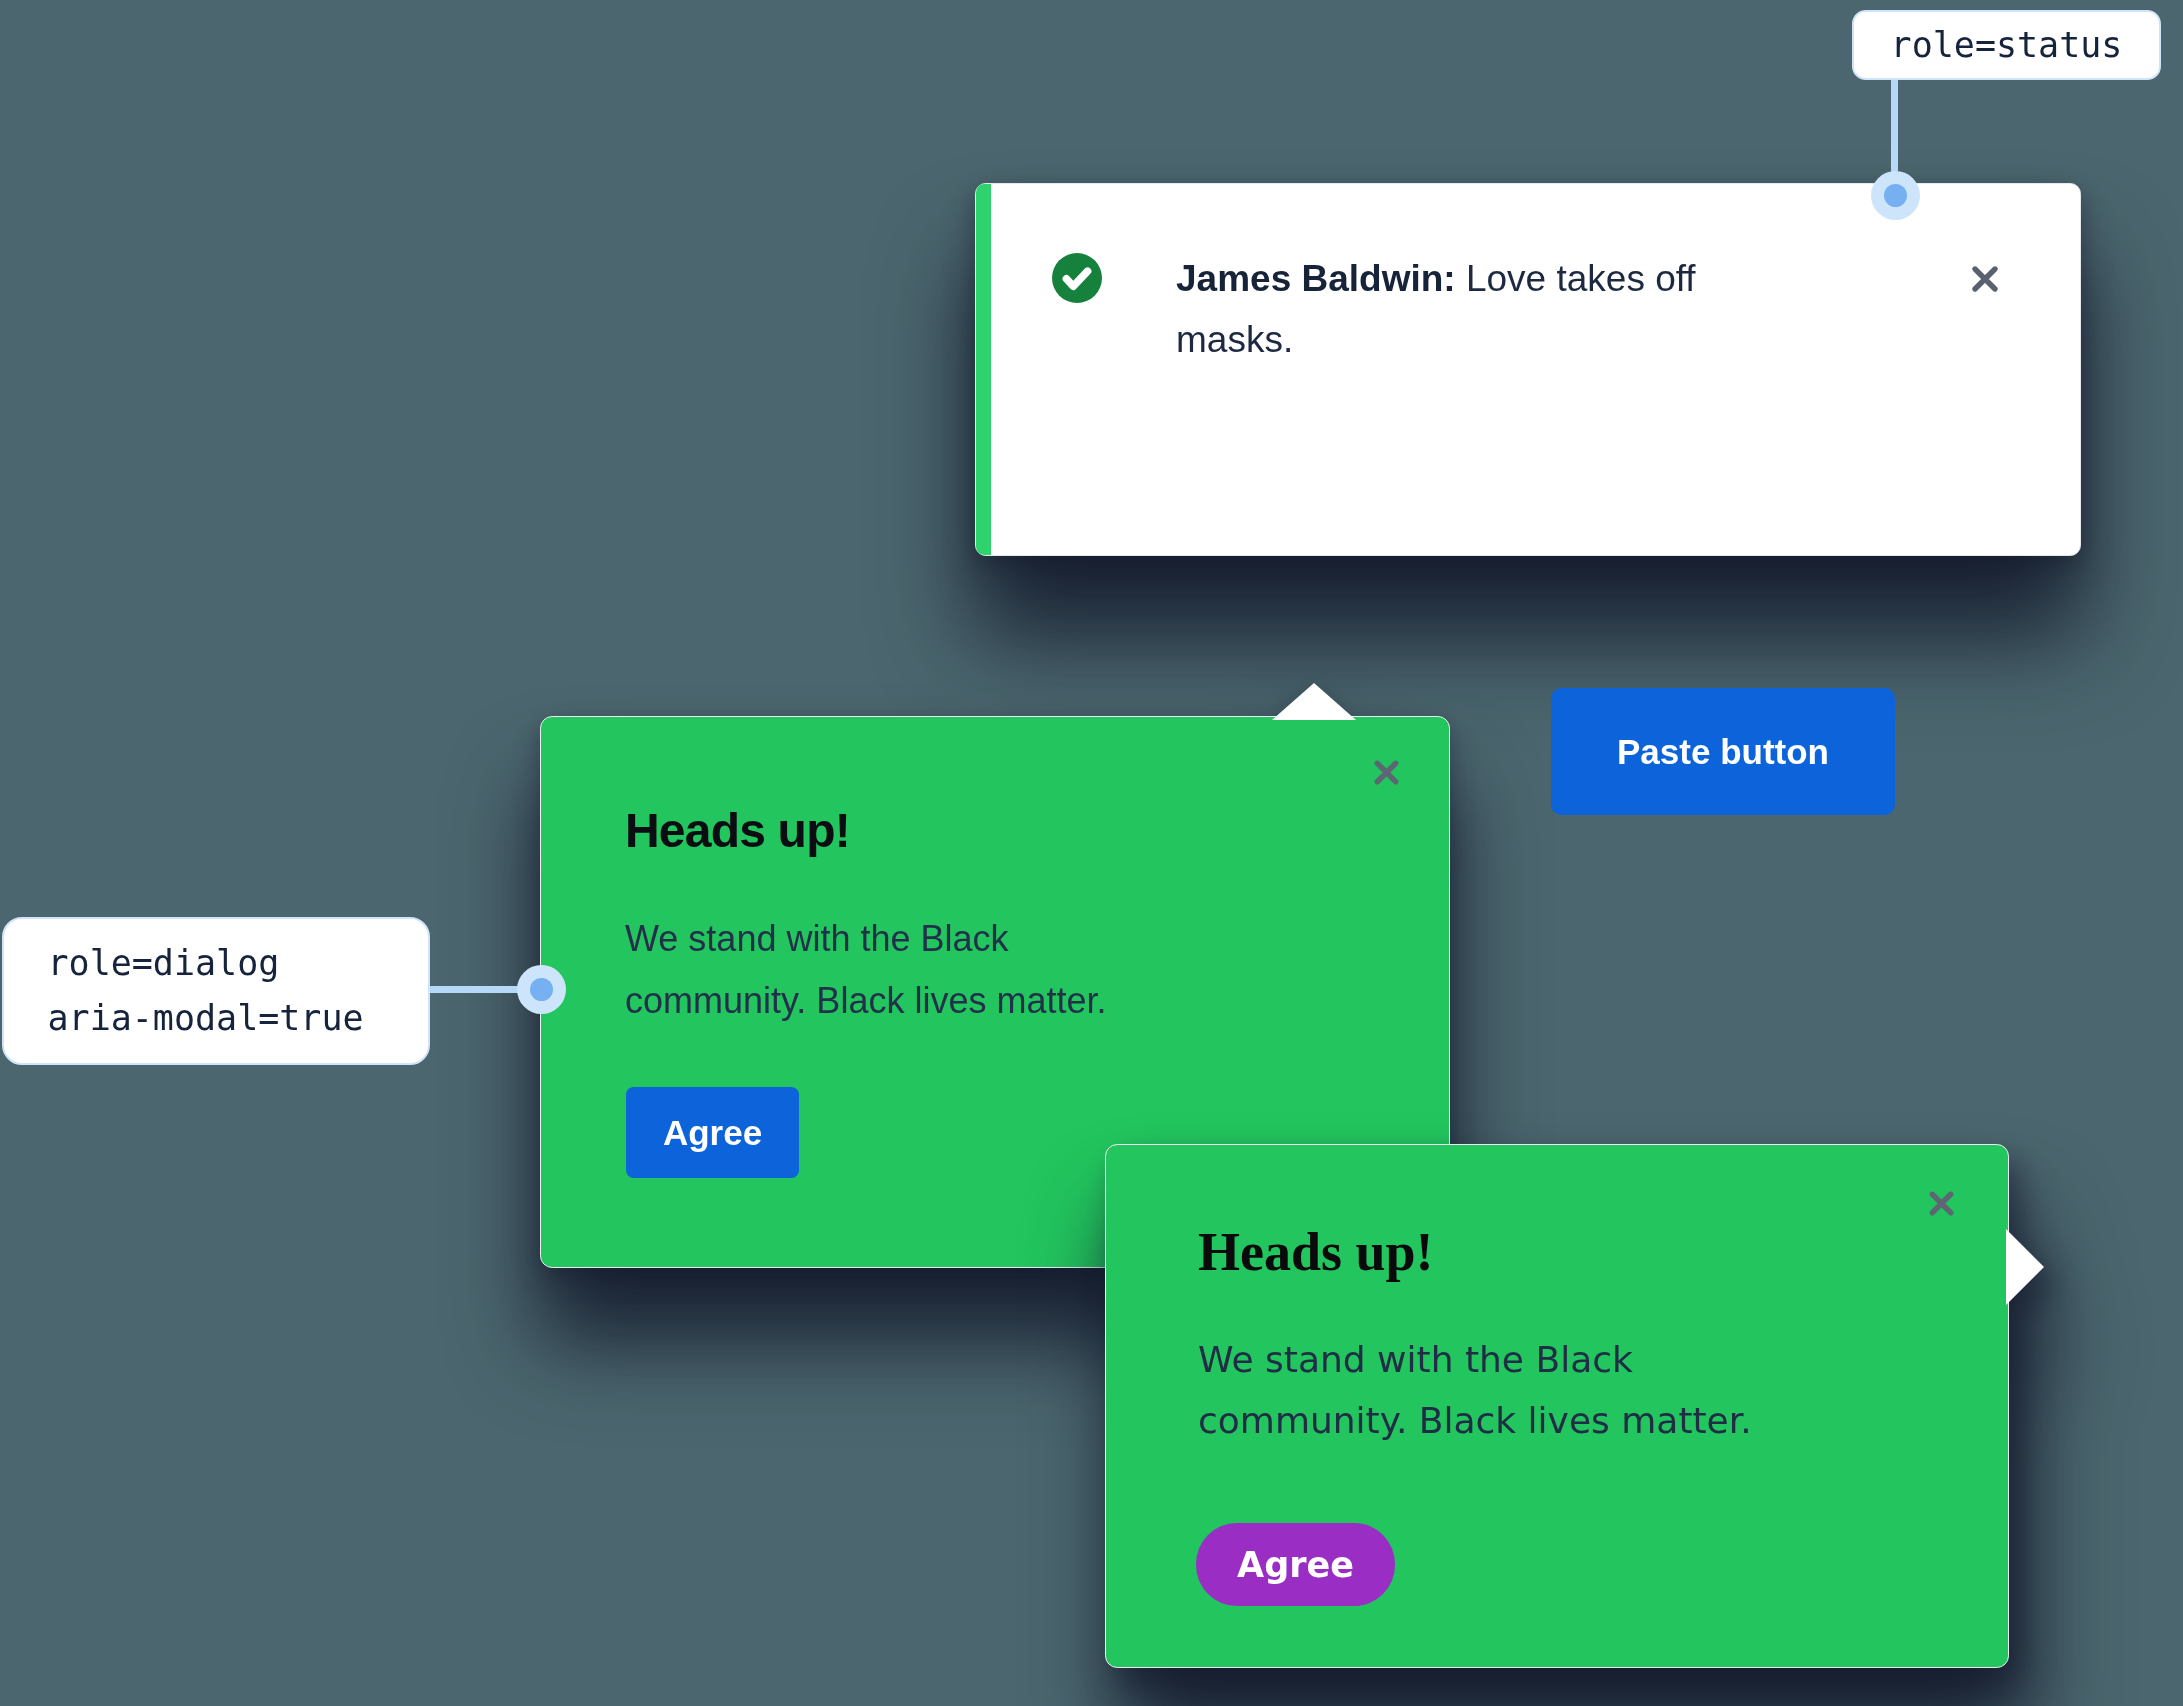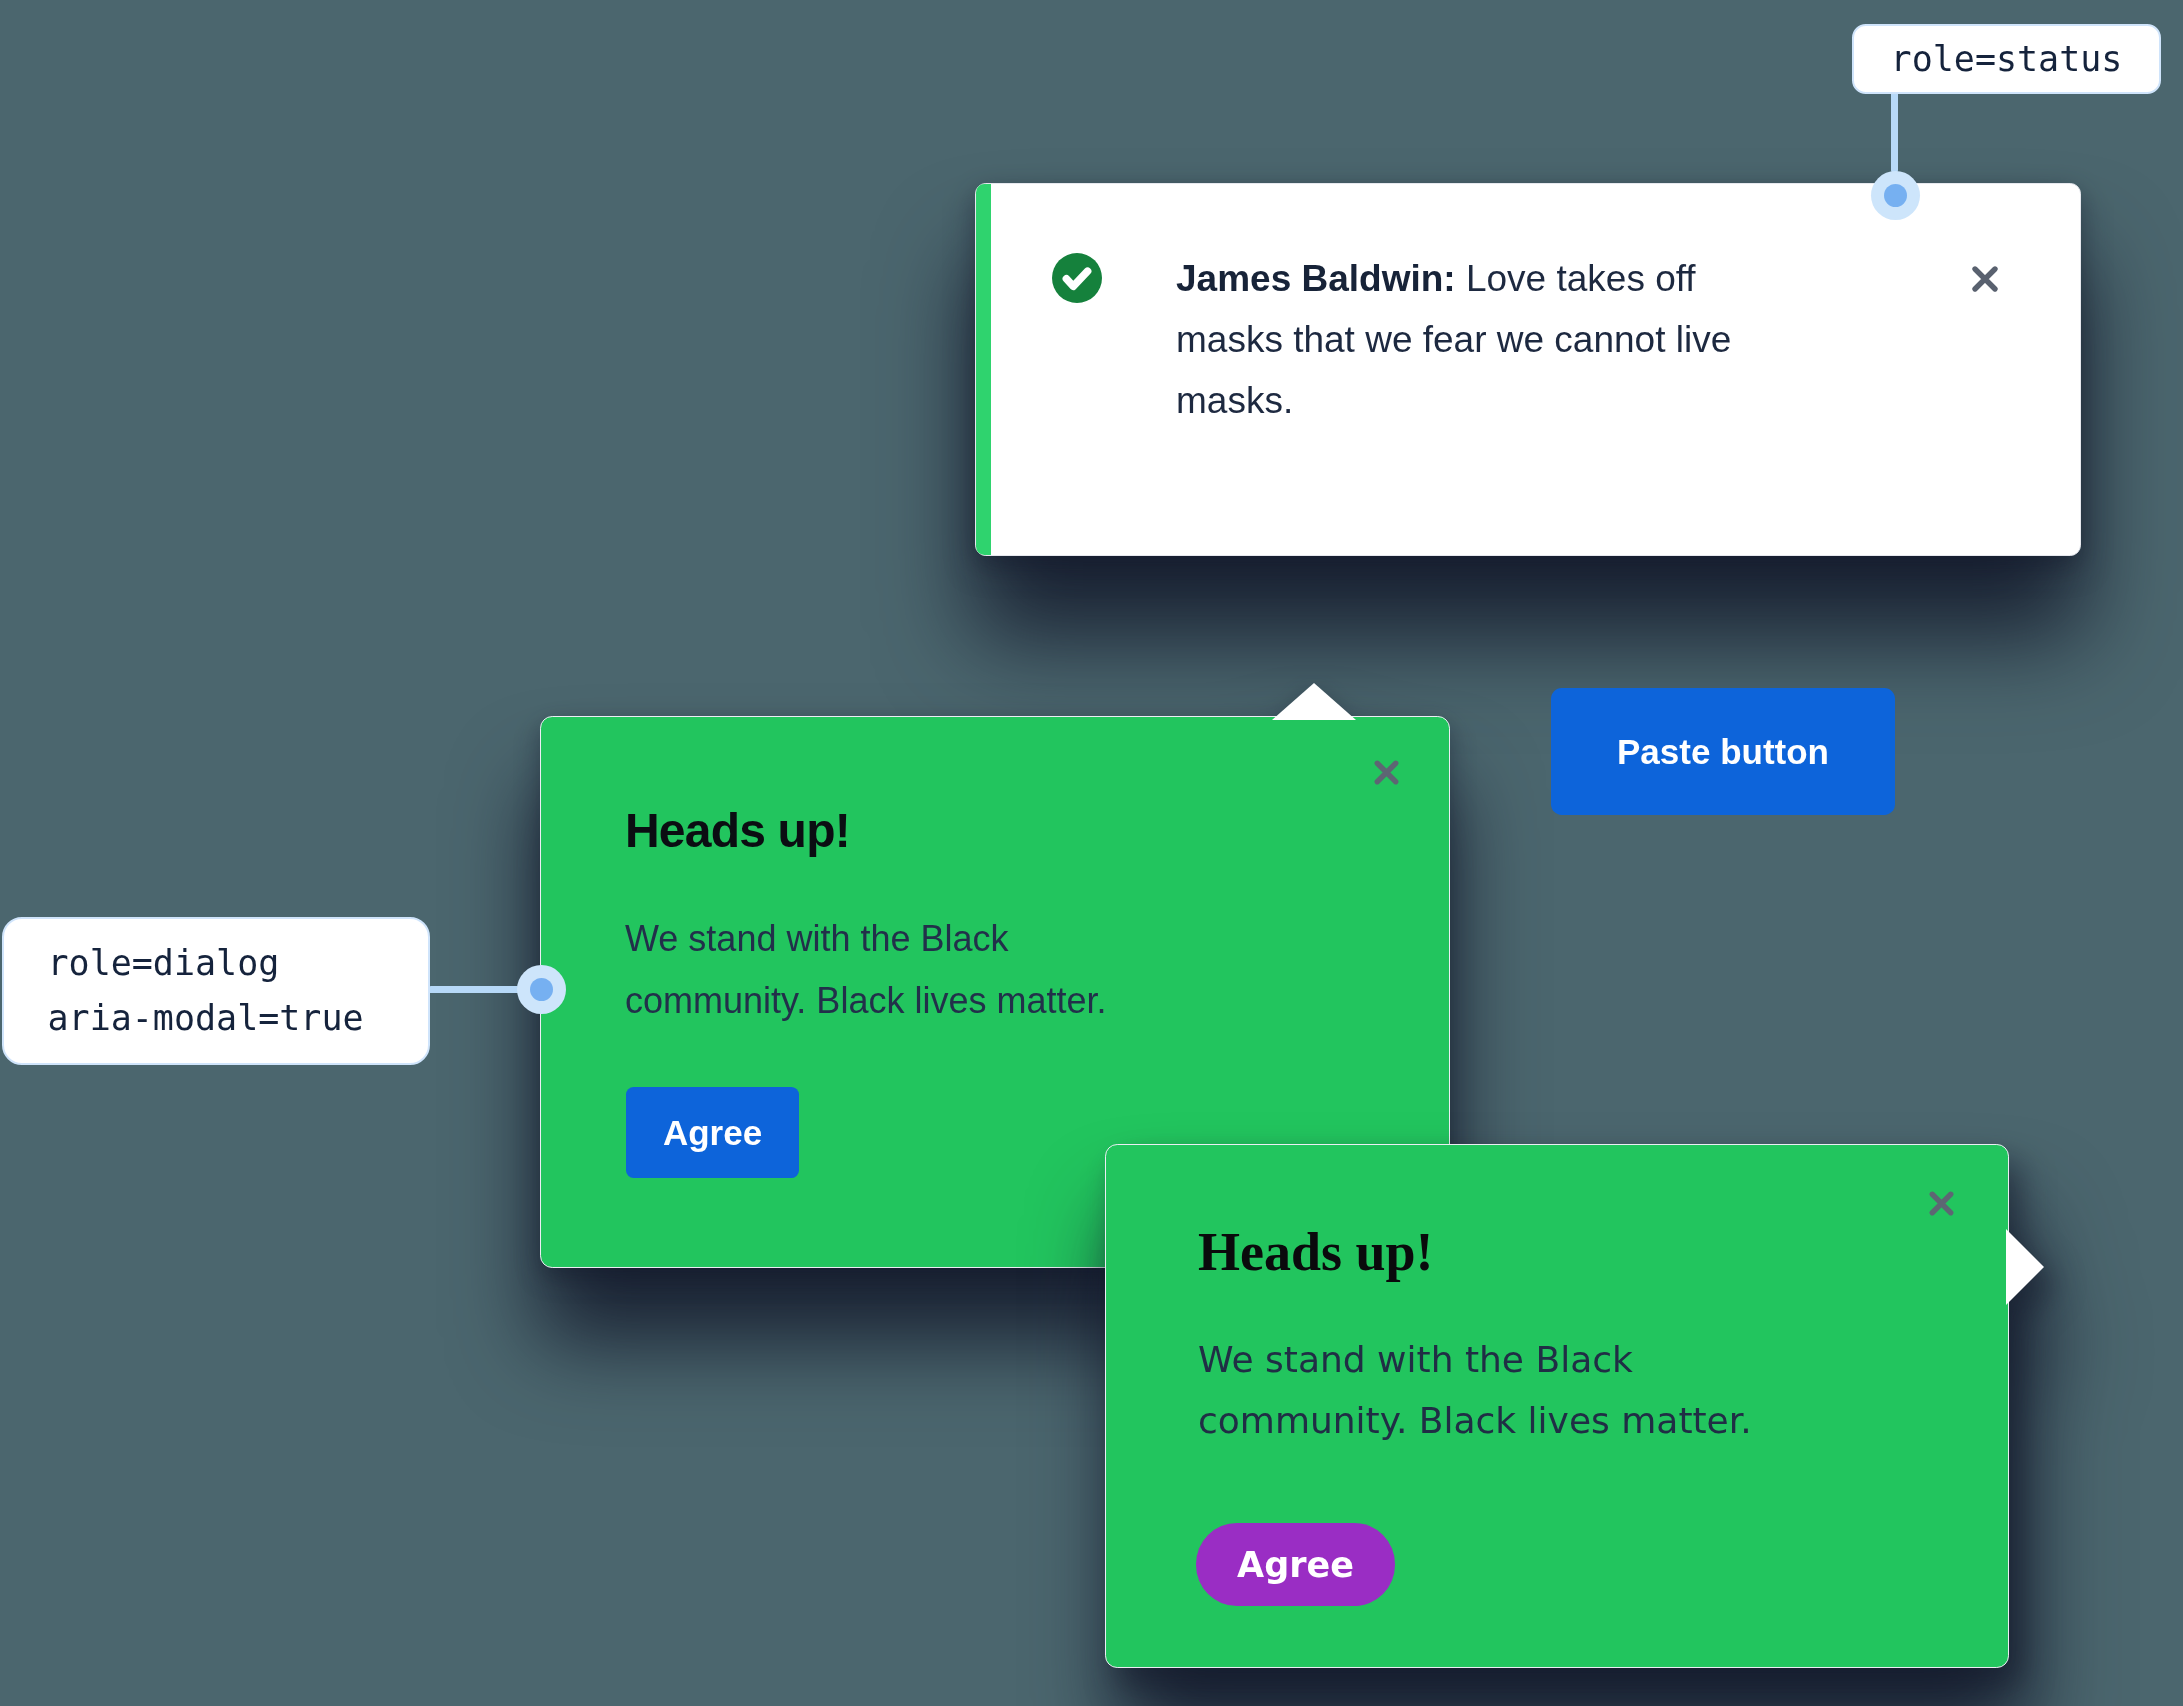--- a/index.html
+++ b/index.html
@@ -16,21 +16,21 @@
   .callout{
     background:#ffffff;
     border:2.3px solid #cfe4fb;
     border-radius:13.8px;
     color:#15233c;
     font-family:"DejaVu Sans Mono", monospace;
     display:flex;flex-direction:column;justify-content:center;
     box-sizing:border-box;
     z-index:12;
   }
-  .callout-status{left:1852px;top:24px;width:309px;height:70px;font-size:35px;align-items:center;}
+  .callout-status{left:1852px;top:10px;width:309px;height:70px;font-size:35px;align-items:center;}
   .callout-dialog{left:1.5px;top:917px;width:428px;height:148px;font-size:35px;line-height:55px;padding-left:44px;border-radius:20px;}
   .conn-line{background:#b7d9f8;z-index:11;border-radius:3.1px;}
   .conn-line-status{left:1891px;top:78px;width:6.9px;height:95px;}
   .conn-line-dialog{left:428px;top:986px;width:92px;height:6.9px;}
   .conn-dot-outer{width:49px;height:49px;border-radius:50%;background:#cde5fb;z-index:13;}
   .conn-dot-inner{width:23px;height:23px;border-radius:50%;background:#76b0f1;z-index:14;}
   .dot-status-outer{left:1871px;top:171px;}
   .dot-status-inner{left:1884px;top:184px;}
   .dot-dialog-outer{left:517px;top:965px;}
   .dot-dialog-inner{left:530px;top:978px;}
@@ -127,21 +127,20 @@
     <div class="toast">
       <div class="toast-bar"></div>
       <div class="toast-check">
         <svg width="50" height="50" viewBox="0 0 66 66">
           <circle cx="33" cy="33" r="33" fill="#15813c"></circle>
           <path d="M19 34 L28 44 L47 24" fill="none" stroke="#ffffff" stroke-width="10" stroke-linecap="round" stroke-linejoin="round"></path>
         </svg>
       </div>
       <div class="toast-text">
         <div><b>James Baldwin:</b><span> Love takes off</span></div>
-        <div>masks that we fear we cannot live</div>
         <div>masks.</div>
       </div>
       <div class="toast-close">
         <svg width="40" height="40" viewBox="0 0 52 52">
           <path d="M13 13 L39 39 M39 13 L13 39" stroke="#59616f" stroke-width="7" stroke-linecap="round"></path>
         </svg>
       </div>
     </div>
   </div>
 

